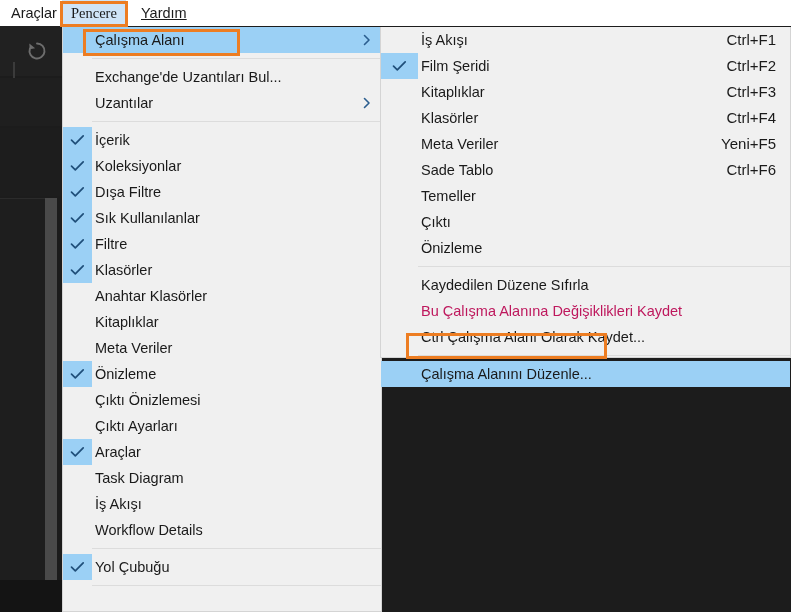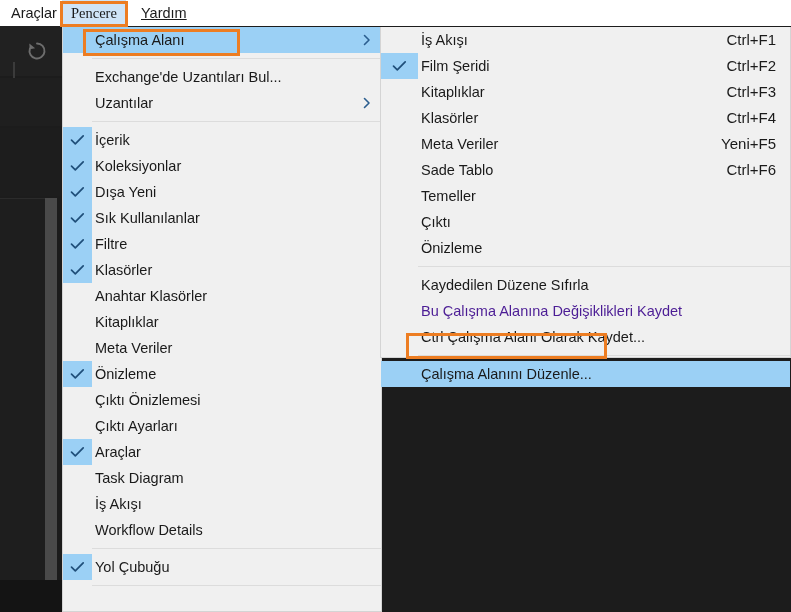--- a/index.html
+++ b/index.html
@@ -53,21 +53,21 @@
     position:absolute;left:0;top:0;width:29px;height:100%;
     background:#f0f0f0;
   }
   .mi{
     position:relative;height:23px;line-height:23px;
     font-size:14.5px;color:#1a1a1a;white-space:nowrap;
     padding-left:32px;
   }
   .mi.tall{height:26px;line-height:26px;}
   .mi.sel{background:#9bd0f5;}
-  .mi.disabled{color:#4c1d95;}
+  .mi.disabled{color:#be185d;}
   .mi .chk{
     position:absolute;left:0;top:0;width:29px;height:100%;
     background:#9bd0f5;
     display:flex;align-items:center;justify-content:center;
   }
   .mi .chk svg{display:block;}
   .mi .arrow{
     position:absolute;right:10px;top:0;height:100%;
     display:flex;align-items:center;color:#2b5e8f;font-size:13px;
   }
@@ -142,21 +142,21 @@
         </span><span>İçerik</span></div>
       <div class="mi tall"><span class="chk">
           <svg width="15" height="12" viewBox="0 0 15 12">
             <path d="M1.5 6.2 L5.3 9.9 L13.2 1.8" fill="none" stroke="#1f4e79" stroke-width="1.7" stroke-linecap="round" stroke-linejoin="round"></path>
           </svg>
         </span><span>Koleksiyonlar</span></div>
       <div class="mi tall"><span class="chk">
           <svg width="15" height="12" viewBox="0 0 15 12">
             <path d="M1.5 6.2 L5.3 9.9 L13.2 1.8" fill="none" stroke="#1f4e79" stroke-width="1.7" stroke-linecap="round" stroke-linejoin="round"></path>
           </svg>
-        </span><span>Dışa Yeni</span></div>
+        </span><span>Dışa Filtre</span></div>
       <div class="mi tall"><span class="chk">
           <svg width="15" height="12" viewBox="0 0 15 12">
             <path d="M1.5 6.2 L5.3 9.9 L13.2 1.8" fill="none" stroke="#1f4e79" stroke-width="1.7" stroke-linecap="round" stroke-linejoin="round"></path>
           </svg>
         </span><span>Sık Kullanılanlar</span></div>
       <div class="mi tall"><span class="chk">
           <svg width="15" height="12" viewBox="0 0 15 12">
             <path d="M1.5 6.2 L5.3 9.9 L13.2 1.8" fill="none" stroke="#1f4e79" stroke-width="1.7" stroke-linecap="round" stroke-linejoin="round"></path>
           </svg>
         </span><span>Filtre</span></div>

